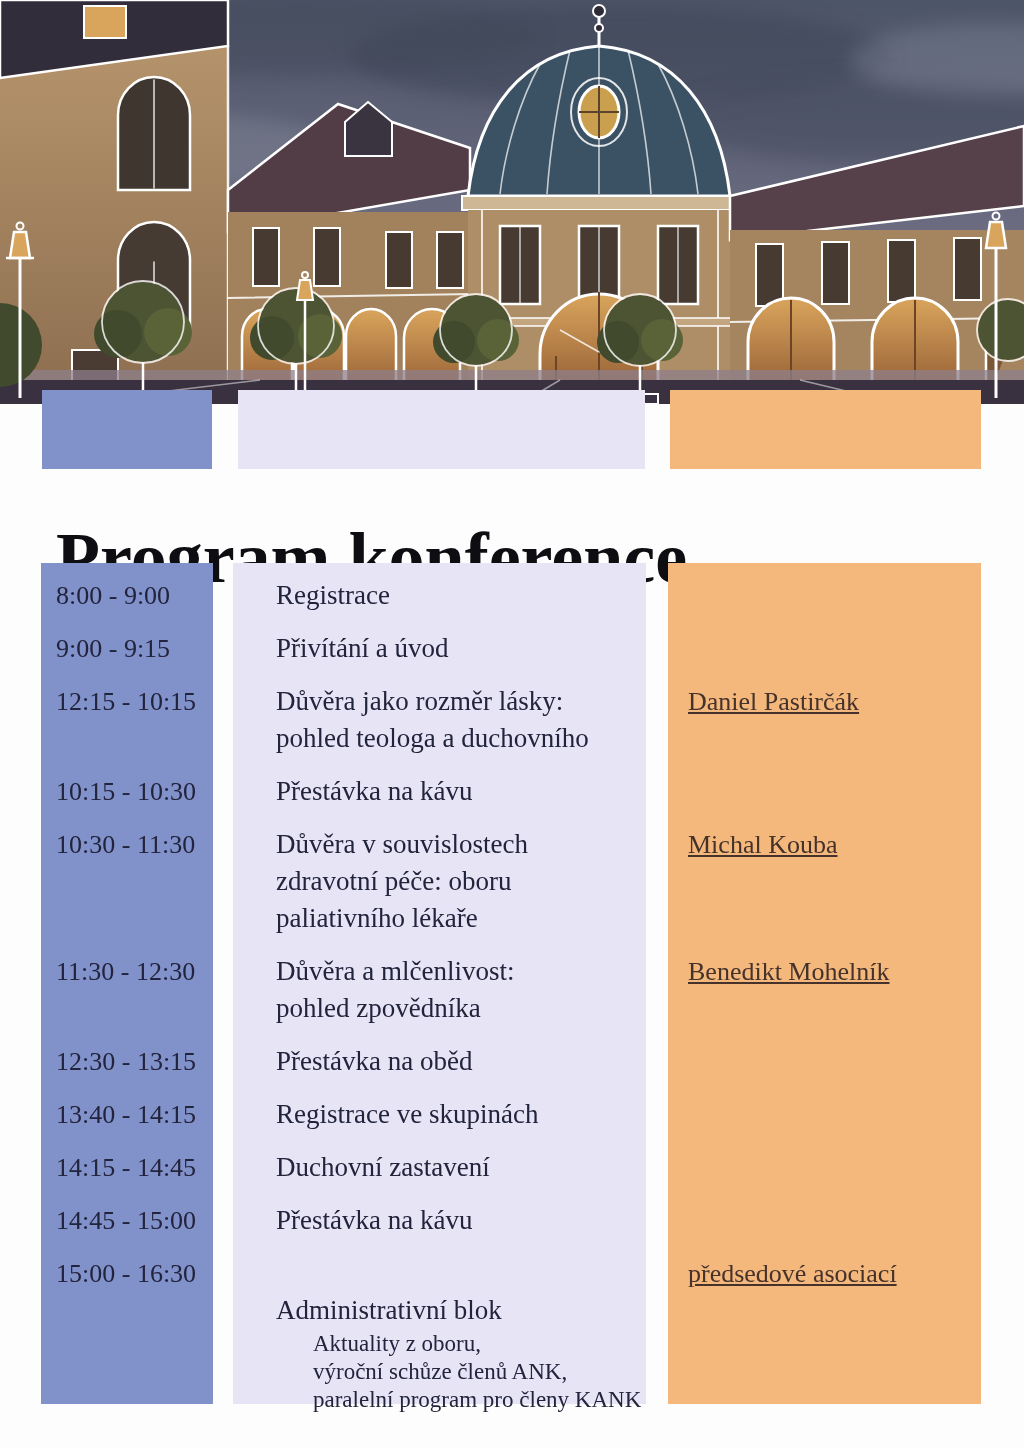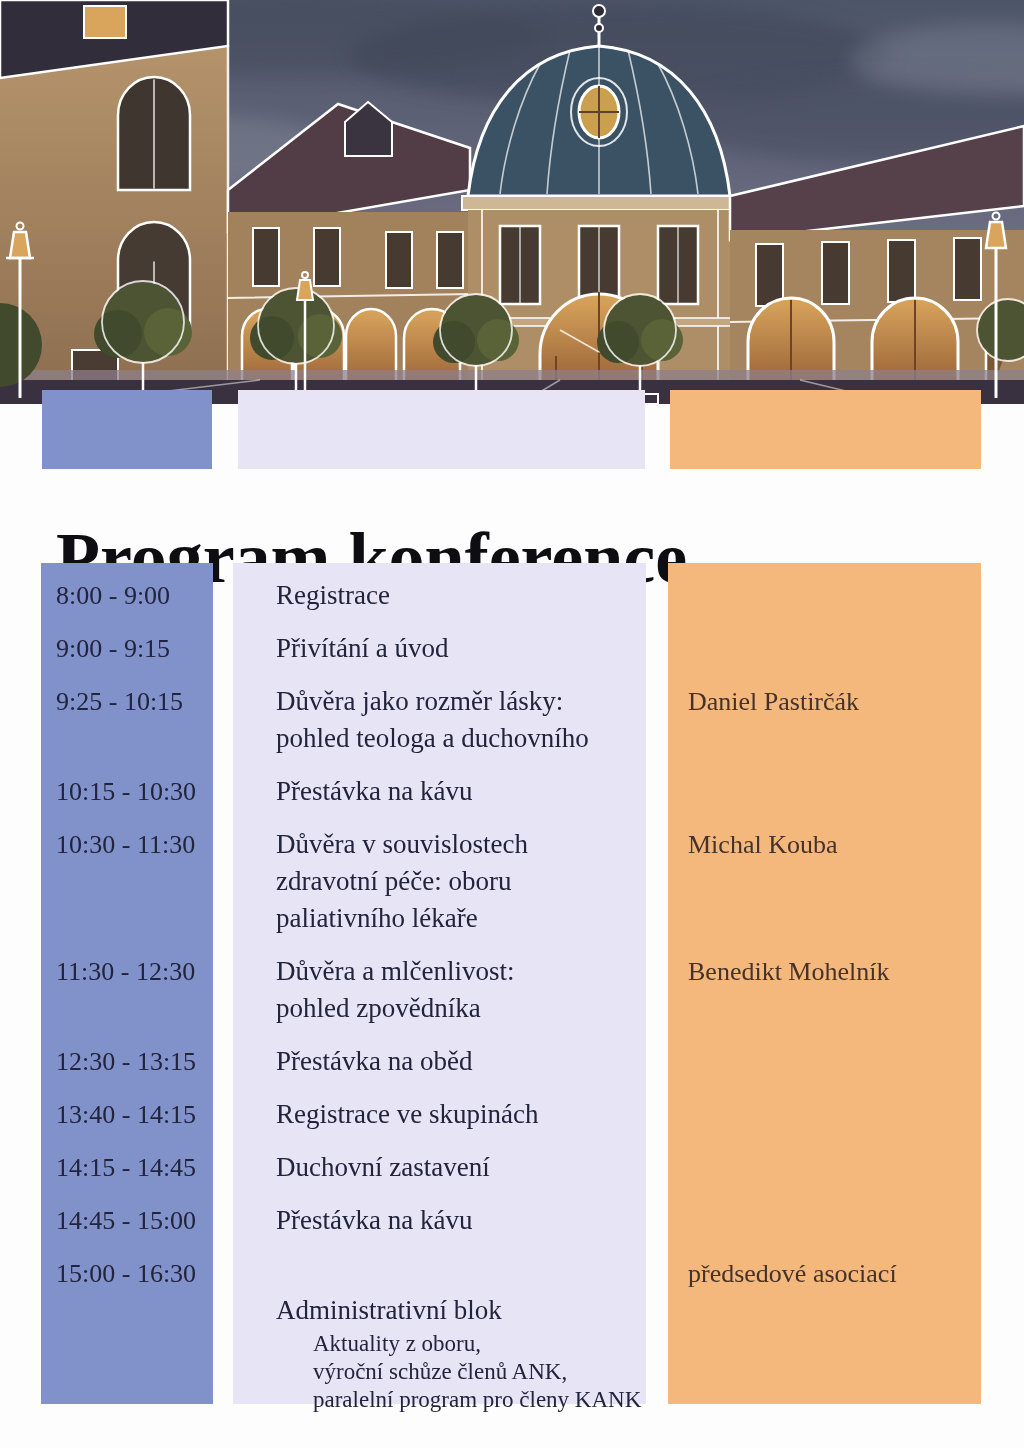--- a/index.html
+++ b/index.html
@@ -35,21 +35,21 @@
   .t-cell{
     grid-column:1;padding-left:15px;font-size:26px;line-height:37px;
     color:var(--text-main,#22233c);white-space:nowrap;
   }
   .s-cell{
     grid-column:3;padding-left:19px;font-size:27px;line-height:37px;
     color:var(--text-main,#22233c);white-space:pre-line;margin-left:24px;
   }
   .sp-cell{
     grid-column:5;padding-left:20px;font-size:26px;line-height:37px;
-    color:var(--text-speaker,#45322b);white-space:nowrap;
+    color:var(--text-speaker,#45322b);white-space:nowrap;text-decoration:underline;
   }
   .details{
     padding-left:37px;font-size:23px;line-height:28px;margin-top:1px;
     color:var(--text-main,#22233c);white-space:pre-line;
   }
 </style>
 </head>
 <body>
 
 <div class="page">
@@ -235,21 +235,21 @@
         <div class="sp-cell"></div>
       </div>
 
       <div class="row">
         <div class="t-cell">9:00 - 9:15</div>
         <div class="s-cell">Přivítání a úvod</div>
         <div class="sp-cell"></div>
       </div>
 
       <div class="row">
-        <div class="t-cell">9:25 - 10:15</div>
+        <div class="t-cell">12:15 - 10:15</div>
         <div class="s-cell">Důvěra jako rozměr lásky:
 pohled teologa a duchovního</div>
         <div class="sp-cell">Daniel Pastirčák</div>
       </div>
 
       <div class="row">
         <div class="t-cell">10:15 - 10:30</div>
         <div class="s-cell">Přestávka na kávu</div>
         <div class="sp-cell"></div>
       </div>

